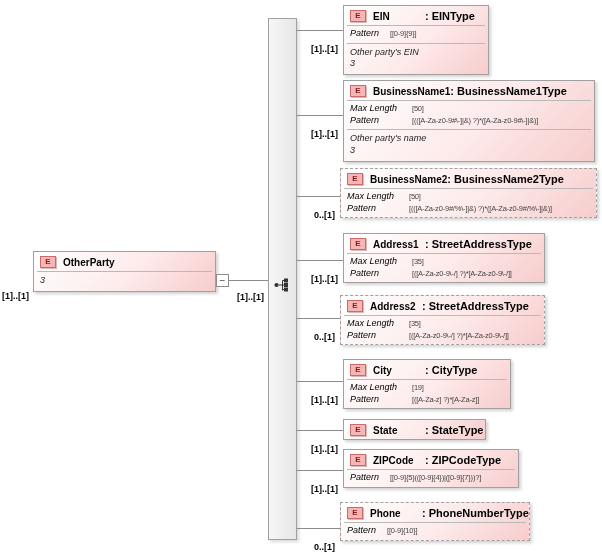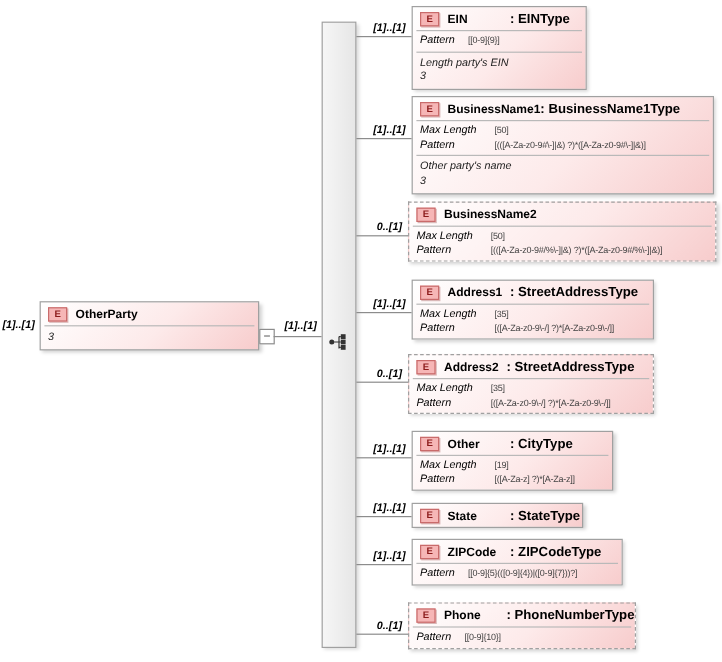--- a/index.html
+++ b/index.html
@@ -24,22 +24,22 @@
   .ename { font-weight:bold; font-size:10px; color:#000; min-width:52px; }
   .etype { font-weight:bold; font-size:11px; color:#000; }
   .esep  { border-top:1px solid #b9b9b9; margin:0 3px; }
   .efacets { padding:2px 6px 3px 6px; }
   .facet { display:flex; white-space:nowrap; line-height:1.3; }
   .flabel { font-style:italic; font-size:9px; color:#000; width:62px; flex:0 0 auto; }
   .narrowlbl .flabel { width:40px; }
   .fvalue { font-size:7.5px; letter-spacing:-0.2px; color:#444; padding-top:1px;text-align:right; }
   .eannot { padding:3px 6px 4px 6px; font-style:italic; font-size:9px; color:#222;
             line-height:1.3; white-space:nowrap; overflow:hidden; }
-  .card { position:absolute; font-style:italic; font-weight:bold; font-size:9px;
-          color:#000; width:60px; text-align:right; white-space:nowrap; }
+  .card { position:absolute; font-weight:bold; font-size:9px;
+          color:#000; width:60px; text-align:right; white-space:nowrap;margin-top:26px; }
   .card.leftcard { text-align:left; width:36px; }
   .hline { position:absolute; height:0; border-top:1px solid #8c8c8c; }
   .seqbar {
     position:absolute; left:268px; top:18px; width:29px; height:522px; box-sizing:border-box;
     background:linear-gradient(to right, #f6f6f6, #e6e6e6);
     border:1px solid #a0a0a0; box-shadow:2px 2px 3px rgba(0,0,0,0.15);
   }
   .seqicon { position:absolute; left:273px; top:276px; }
   .toggle {
     position:absolute; left:216px; top:274px; width:13px; height:13px; box-sizing:border-box;
@@ -111,21 +111,21 @@
       </div>
     <div class="esep"></div>
     <div class="efacets narrowlbl">
       <div class="facet">
           <span class="flabel">Pattern</span>
           <span class="fvalue">[[0-9]{9}]</span>
         </div>
     </div>
     <div class="esep"></div>
     <div class="eannot">
-      <div>Length party's EIN</div>
+      <div>Other party's EIN</div>
       <div>3</div>
     </div>
   </div>
 
   <div class="ebox" style="left:343px; top:80px; width:252px;">
     <div class="ehead">
         <span class="eicon">E</span>
         <span class="ename">BusinessName1</span>
         <span class="etype">: BusinessName1Type</span>
       </div>
@@ -144,20 +144,21 @@
     <div class="eannot">
       <div>Other party's name</div>
       <div>3</div>
     </div>
   </div>
 
   <div class="ebox dashed" style="left:340px; top:168px; width:257px;">
     <div class="ehead">
         <span class="eicon">E</span>
         <span class="ename">BusinessName2</span>
+        <span class="etype">: BusinessName2Type</span>
       </div>
     <div class="esep"></div>
     <div class="efacets">
       <div class="facet">
           <span class="flabel">Max Length</span>
           <span class="fvalue">[50]</span>
         </div>
       <div class="facet">
           <span class="flabel">Pattern</span>
           <span class="fvalue">[(([A-Za-z0-9#/%\-]|&amp;) ?)*([A-Za-z0-9#/%\-]|&amp;)]</span>
@@ -199,21 +200,21 @@
       <div class="facet">
           <span class="flabel">Pattern</span>
           <span class="fvalue">[([A-Za-z0-9\-/] ?)*[A-Za-z0-9\-/]]</span>
         </div>
     </div>
   </div>
 
   <div class="ebox" style="left:343px; top:359px; width:168px;">
     <div class="ehead">
         <span class="eicon">E</span>
-        <span class="ename">Other</span>
+        <span class="ename">City</span>
         <span class="etype">: CityType</span>
       </div>
     <div class="esep"></div>
     <div class="efacets">
       <div class="facet">
           <span class="flabel">Max Length</span>
           <span class="fvalue">[19]</span>
         </div>
       <div class="facet">
           <span class="flabel">Pattern</span>

